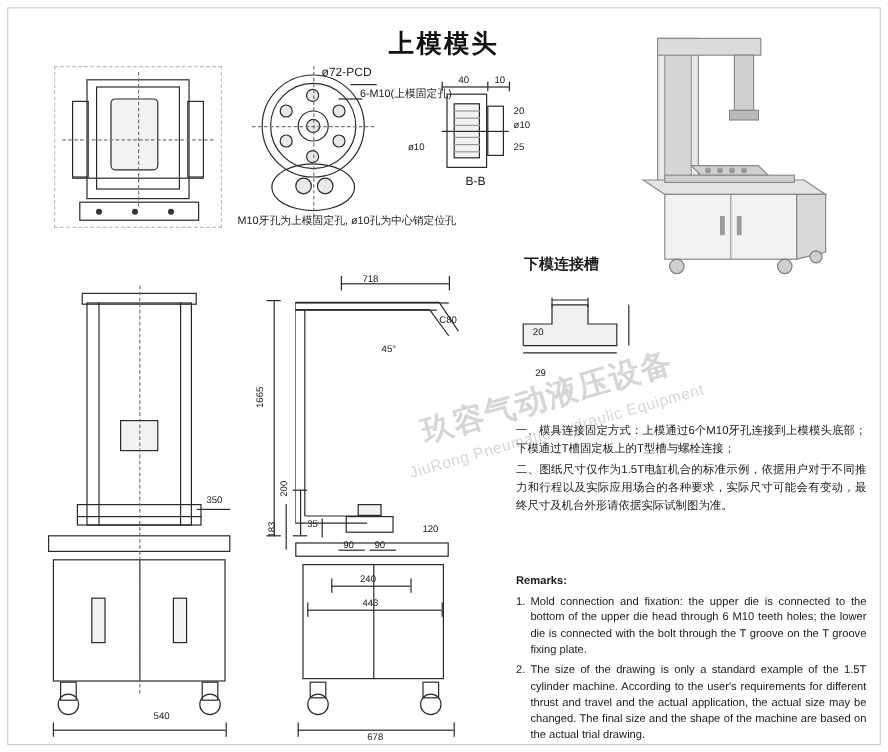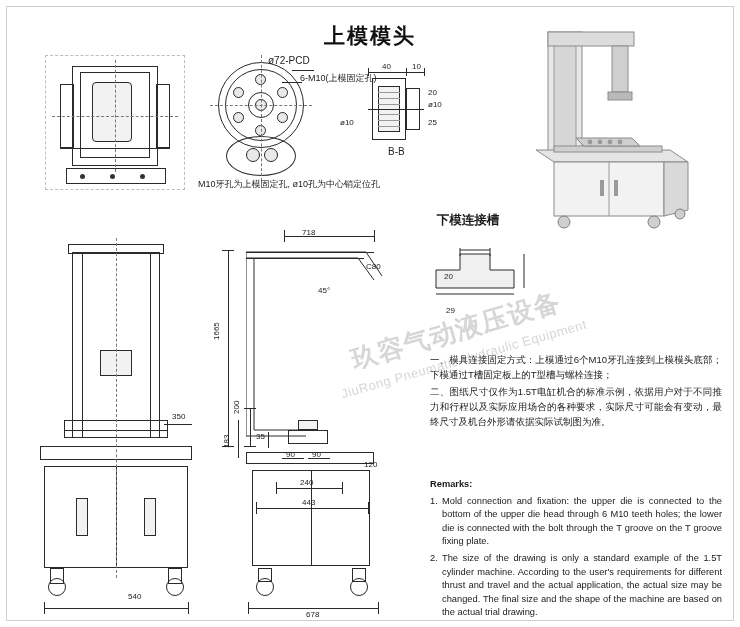--- a/index.html
+++ b/index.html
@@ -244,21 +244,21 @@
   <div class="dim" style="left:302px;top:228px;">718</div>
   <div class="dim" style="left:212px;top:340px;transform:rotate(-90deg);transform-origin:left top;">1665</div>
   <div class="dim" style="left:232px;top:414px;transform:rotate(-90deg);transform-origin:left top;">200</div>
   <div class="dim" style="left:222px;top:448px;transform:rotate(-90deg);transform-origin:left top;">183</div>
   <div class="dim" style="left:256px;top:432px;">35</div>
   <div class="dim" style="left:286px;top:450px;">90</div>
   <div class="dim" style="left:312px;top:450px;">90</div>
   <div class="dim" style="left:300px;top:478px;">240</div>
   <div class="dim" style="left:302px;top:498px;">443</div>
   <div class="dim" style="left:306px;top:610px;">678</div>
-  <div class="dim" style="left:364px;top:436px;margin-top:24px;">120</div>
+  <div class="dim" style="left:352px;top:436px;">120</div>
   <div class="dim" style="left:318px;top:246px;margin-top:40px;">45°</div>
   <div class="dim" style="left:366px;top:262px;">C80</div>
 
   <div class="photo">
     <svg width="190" height="200" viewBox="0 0 190 200">
 
       <rect x="28" y="2" width="34" height="120" fill="#e8e8e8" stroke="#8c8c8c"></rect>
       <rect x="34" y="6" width="22" height="112" fill="#d6d6d6" stroke="#9a9a9a"></rect>
 
       <rect x="28" y="2" width="86" height="14" fill="#dcdcdc" stroke="#8c8c8c"></rect>

